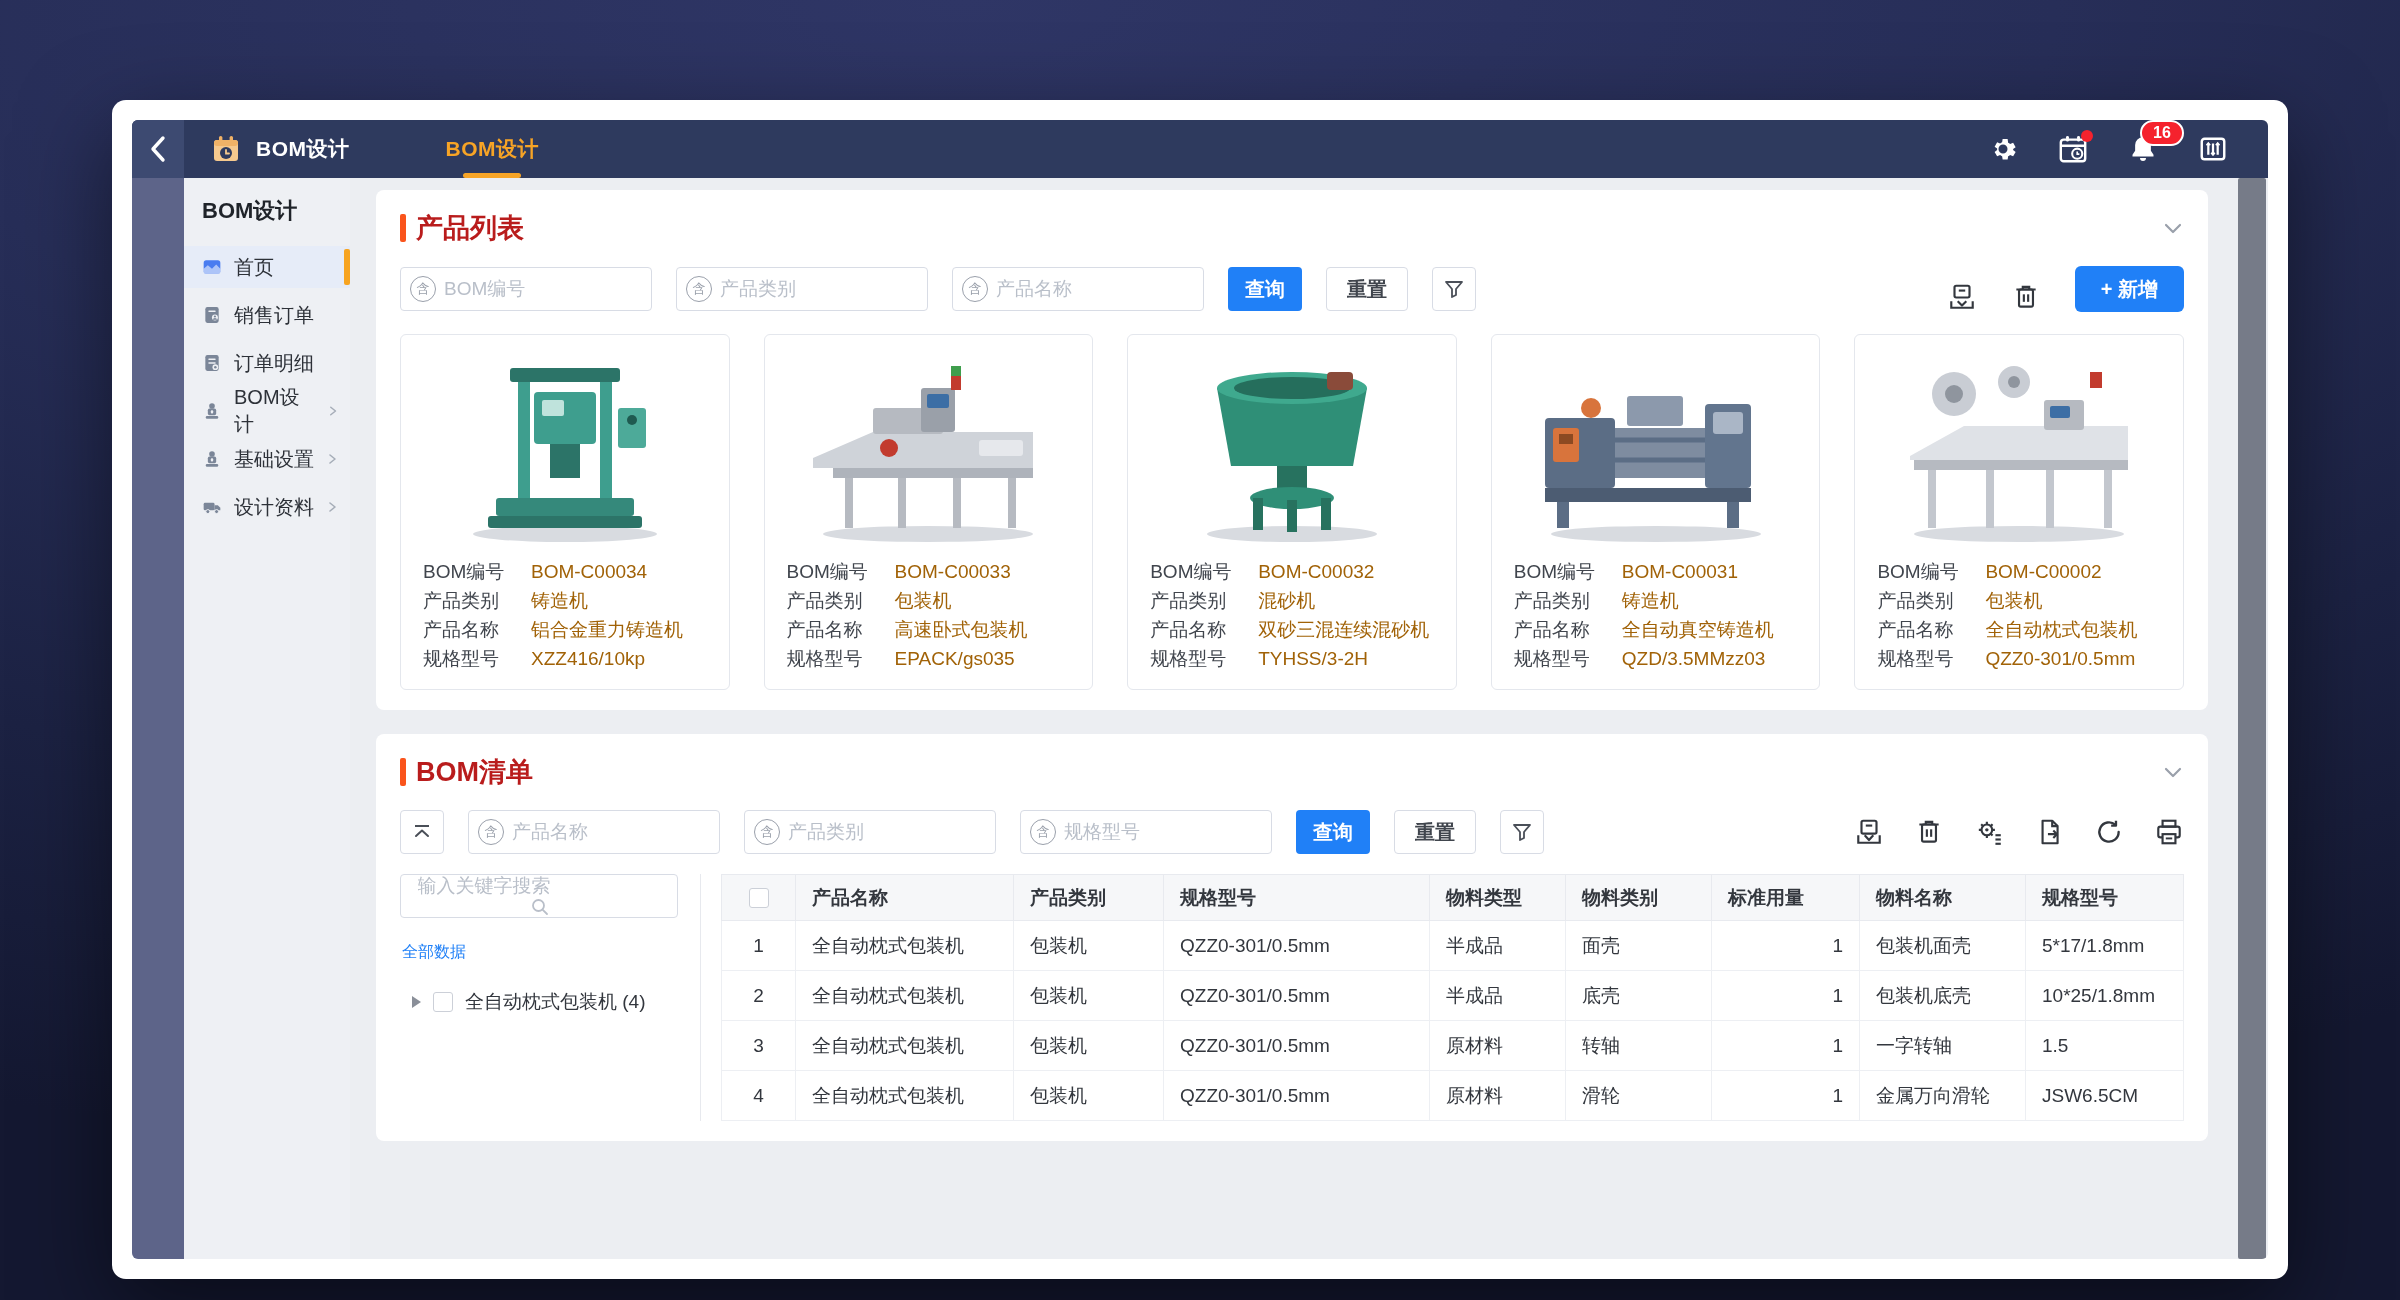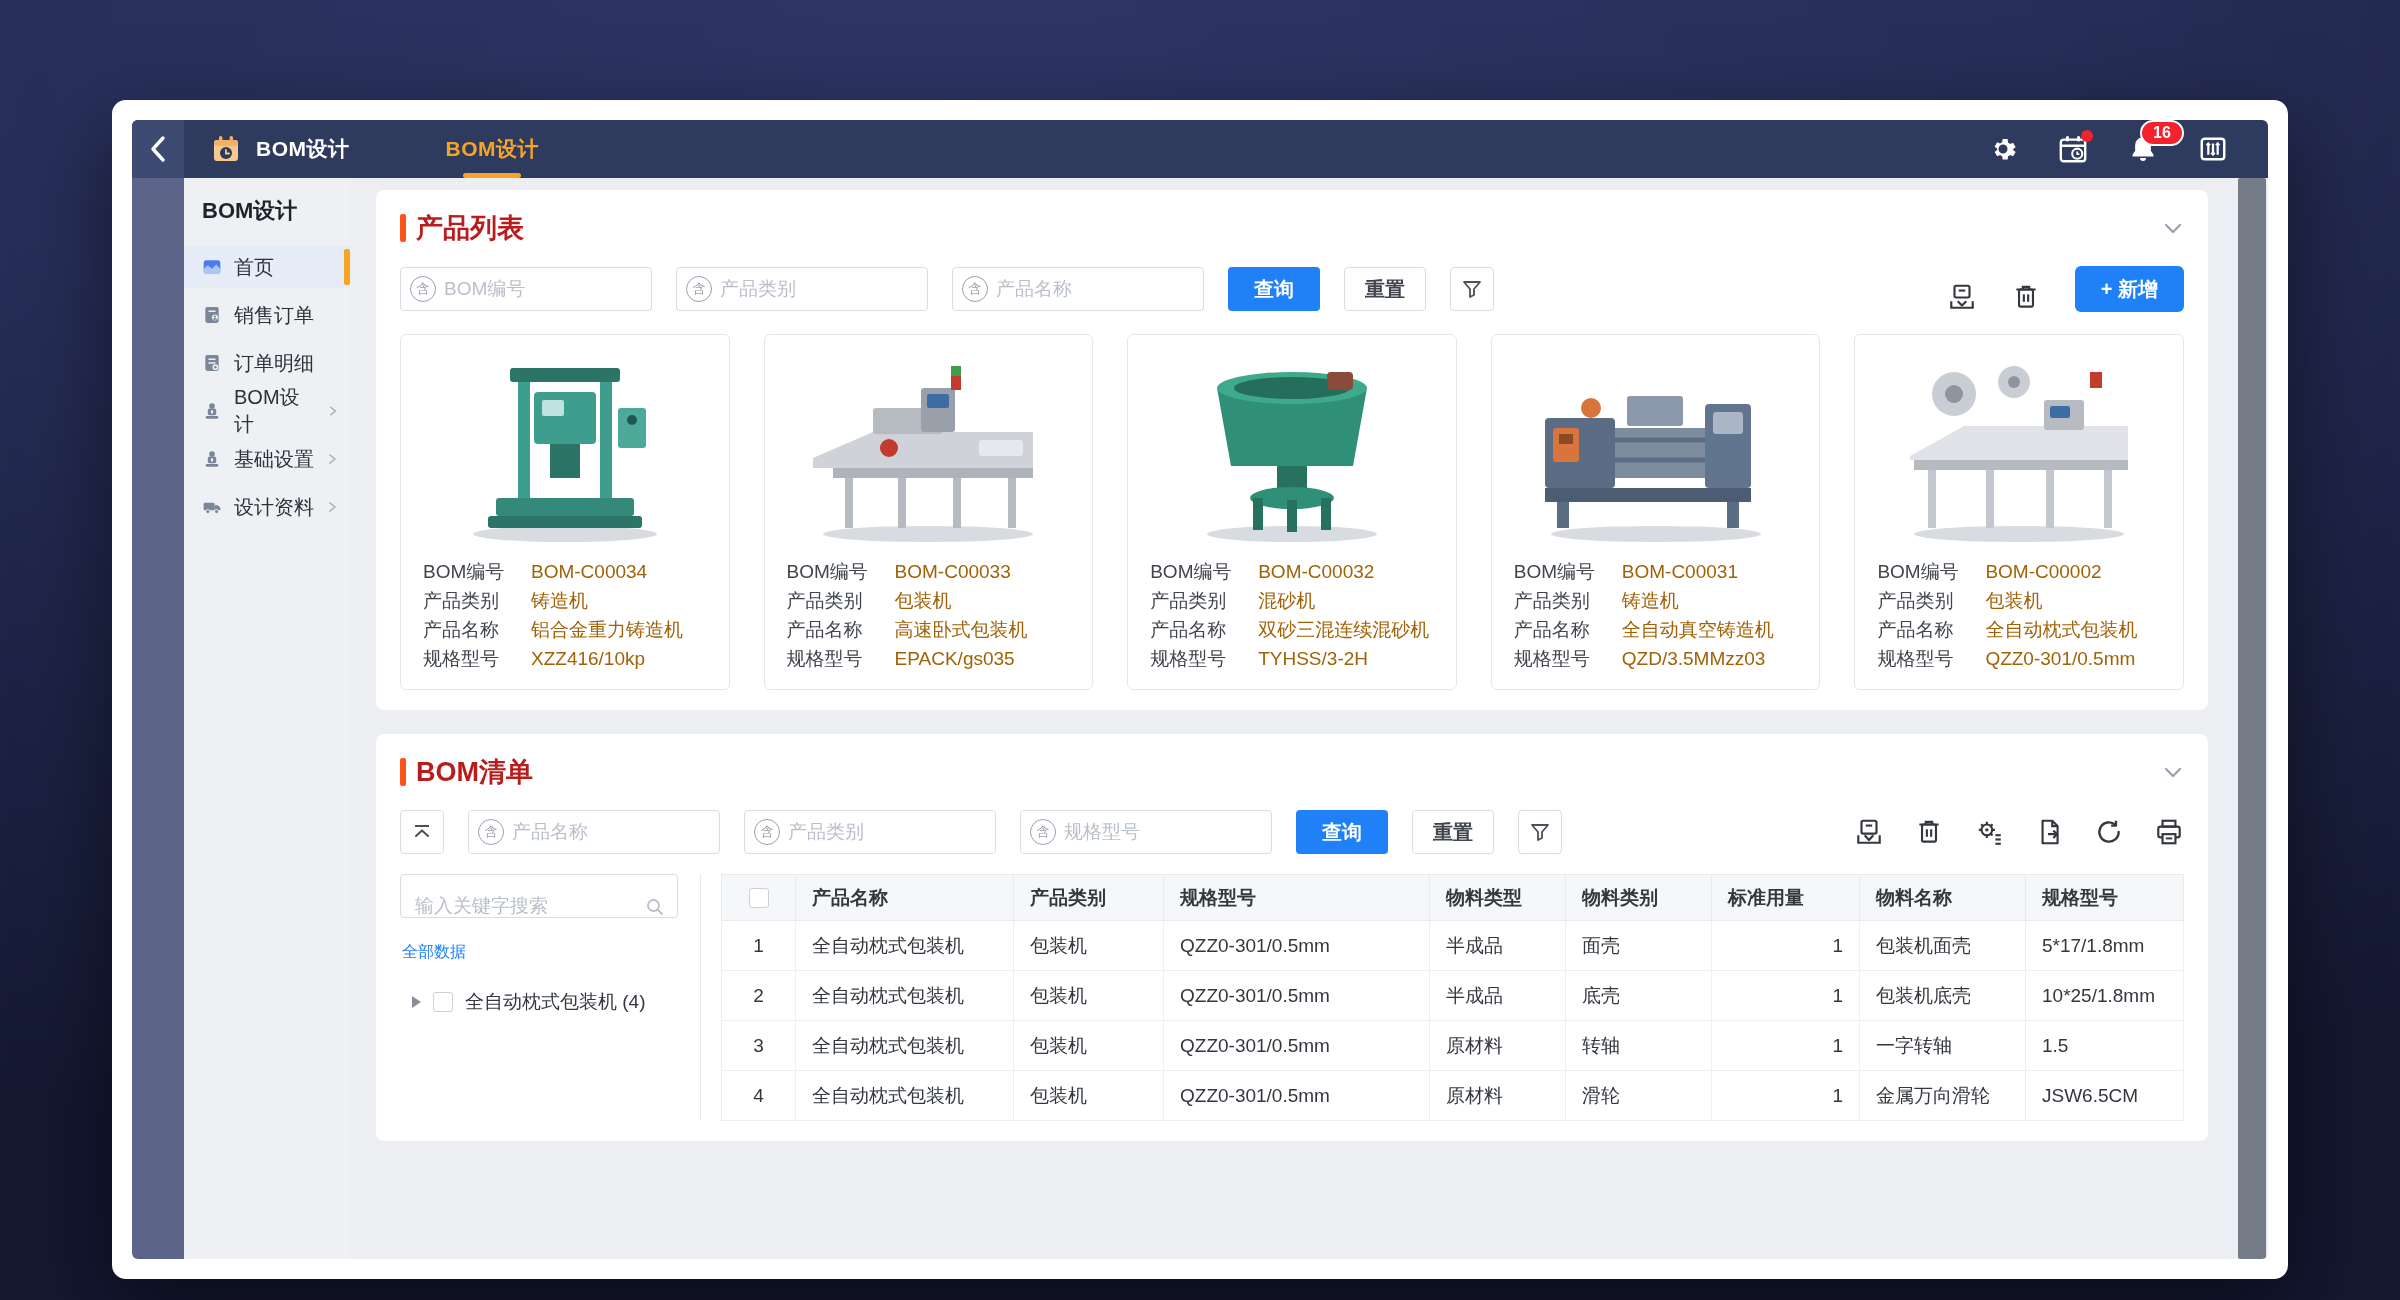--- a/index.html
+++ b/index.html
@@ -43,41 +43,41 @@
   .panel-head { display:flex; align-items:center; }
   .accent { width:6px; height:28px; border-radius:2px; background:#fa541c; margin-right:10px; }
   .panel-title { font-size:27px; font-weight:bold; color:#b91c1c; }
   .head-chev { margin-left:auto; color:#9aa0ab; width:22px; height:22px; cursor:pointer; }
 
   .filter-row { display:flex; align-items:center; margin-top:20px; gap:24px; }
   .f-input { width:252px; height:44px; border:1px solid #d8dce5; border-radius:4px; background:#fff; display:flex; align-items:center; }
   .contains { width:26px; height:26px; border-radius:50%; border:1.6px solid #9aa0ab; color:#9aa0ab; font-size:13px; display:flex; align-items:center; justify-content:center; margin:0 8px 0 9px; flex:none; }
   .f-input input { border:0; outline:0; flex:1; min-width:0; height:100%; font-size:19px; color:#33373e; font-family:inherit; background:transparent; }
   .f-input input::placeholder { color:#b9bfc9; }
-  .btn-primary { height:44px; padding:0 26px; background:#2080f7; color:#fff; border:0; border-radius:4px; font-size:20px; font-weight:bold; cursor:pointer; font-family:inherit; }
+  .btn-primary { height:44px; padding:0 17px; background:#2080f7; color:#fff; border:0; border-radius:4px; font-size:20px; font-weight:bold; cursor:pointer; font-family:inherit; }
   .btn-plain { height:44px; padding:0 20px; background:#fff; color:#40454d; border:1px solid #d8dce5; border-radius:4px; font-size:20px; font-weight:bold; cursor:pointer; font-family:inherit; }
   .btn-square { width:44px; height:44px; background:#fff; border:1px solid #d8dce5; border-radius:4px; display:flex; align-items:center; justify-content:center; color:#4a4f58; cursor:pointer; }
   .tool-icon { width:30px; height:30px; color:#33373e; cursor:pointer; }
   .row-right { margin-left:auto; display:flex; align-items:flex-end; gap:34px; }
   .btn-add { height:46px; padding:0 26px; background:#2080f7; color:#fff; border:0; border-radius:6px; font-size:20px; font-weight:bold; cursor:pointer; font-family:inherit; }
 
   
   .cards { display:flex; gap:34px; margin-top:22px; }
   .p-card { flex:1; border:1px solid #e4e7ed; border-radius:6px; background:#fff; padding-bottom:16px; cursor:pointer; }
   .p-img { height:218px; display:flex; align-items:center; justify-content:center; padding-top:8px; }
   .p-info { padding:4px 22px 0; }
   .p-row { display:flex; font-size:19px; line-height:29px; }
   .p-label { width:108px; flex:none; color:#40454d; }
   .p-val { color:#a16207; }
 
   
   .panel2 { margin-top:24px; flex:1; display:flex; flex-direction:column; min-height:0; }
   .bom-content { display:flex; margin-top:20px; flex:1; min-height:0; }
   .tree { width:300px; flex:none; padding-right:14px; }
-  .tree-search { width:278px; height:44px; border:1px solid #d8dce5; border-radius:4px; display:flex; align-items:flex-end; padding:0 12px 0 14px; }
+  .tree-search { width:278px; height:44px; border:1px solid #d8dce5; border-radius:4px; display:flex; align-items:center; padding:0 12px 0 14px;flex-direction:column; }
   .tree-search input { border:0; outline:0; flex:1; min-width:0; font-size:19px; color:#33373e; font-family:inherit; }
   .tree-search input::placeholder { color:#b9bfc9; }
   .tree-all { color:#2080f7; font-size:16px; margin:24px 0 0 2px; cursor:pointer; }
   .tree-node { display:flex; align-items:center; gap:12px; margin:26px 0 0 12px; cursor:pointer; }
   .caret { width:0; height:0; border-left:9px solid #8a8f99; border-top:6px solid transparent; border-bottom:6px solid transparent; }
   .checkbox { width:20px; height:20px; border:1.6px solid #ccd0d8; border-radius:3px; background:#fff; flex:none; cursor:pointer; }
   .tree-node-label { font-size:19px; color:#33373e; }
   .v-divider { width:1px; background:#e7e9ee; flex:none; margin-right:20px; }
 
   .table-wrap { flex:1; min-width:0; }

